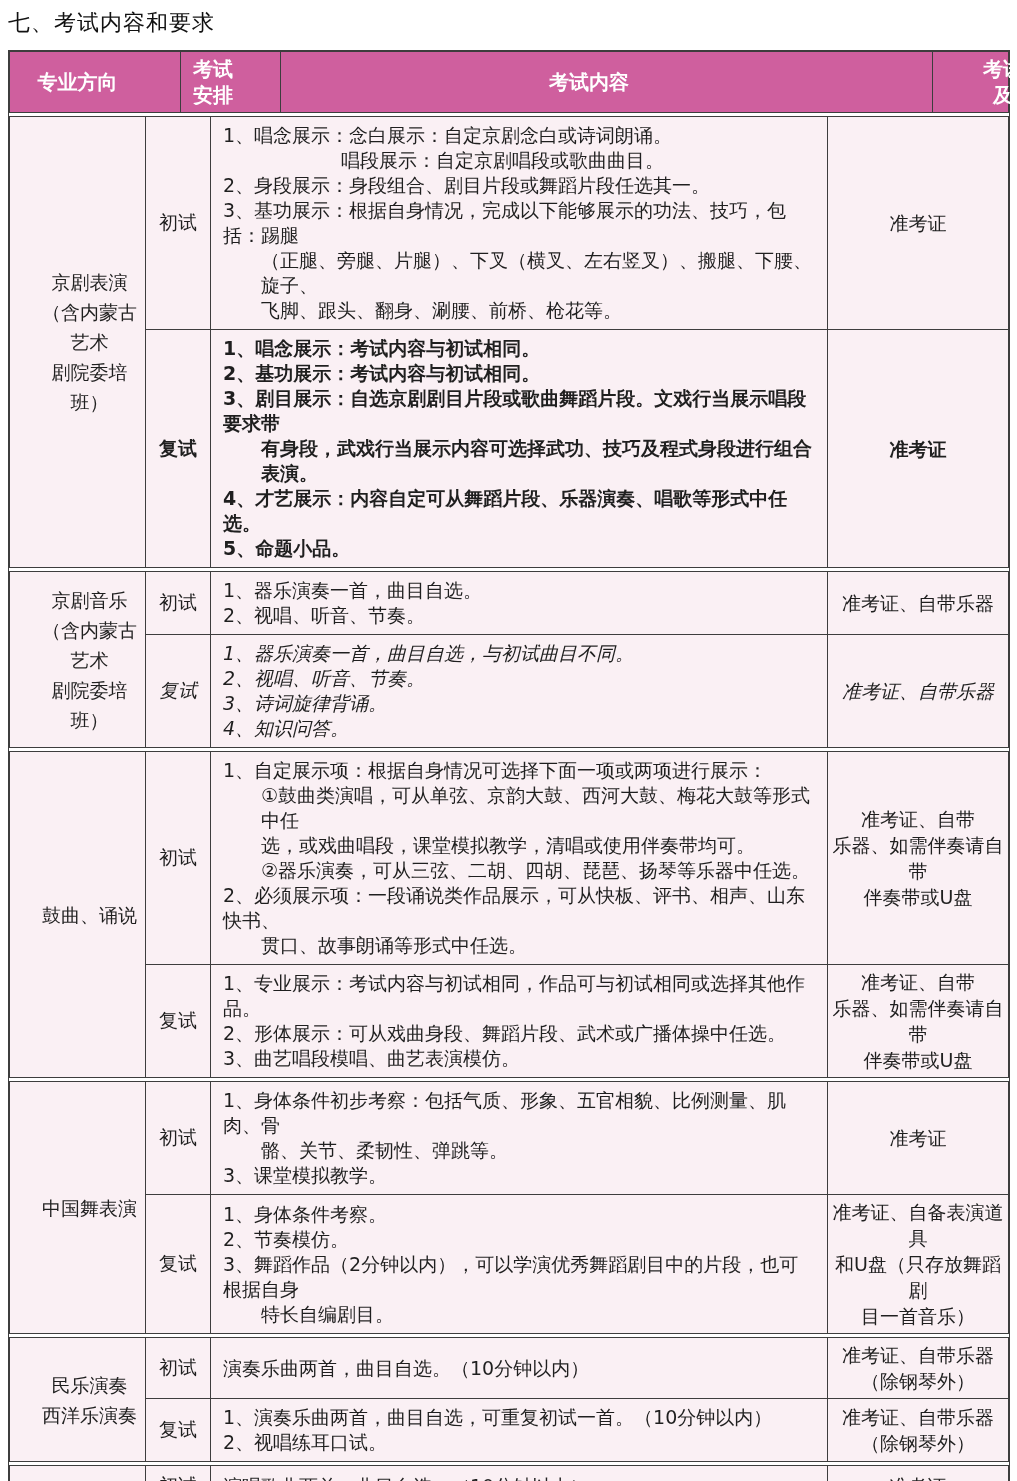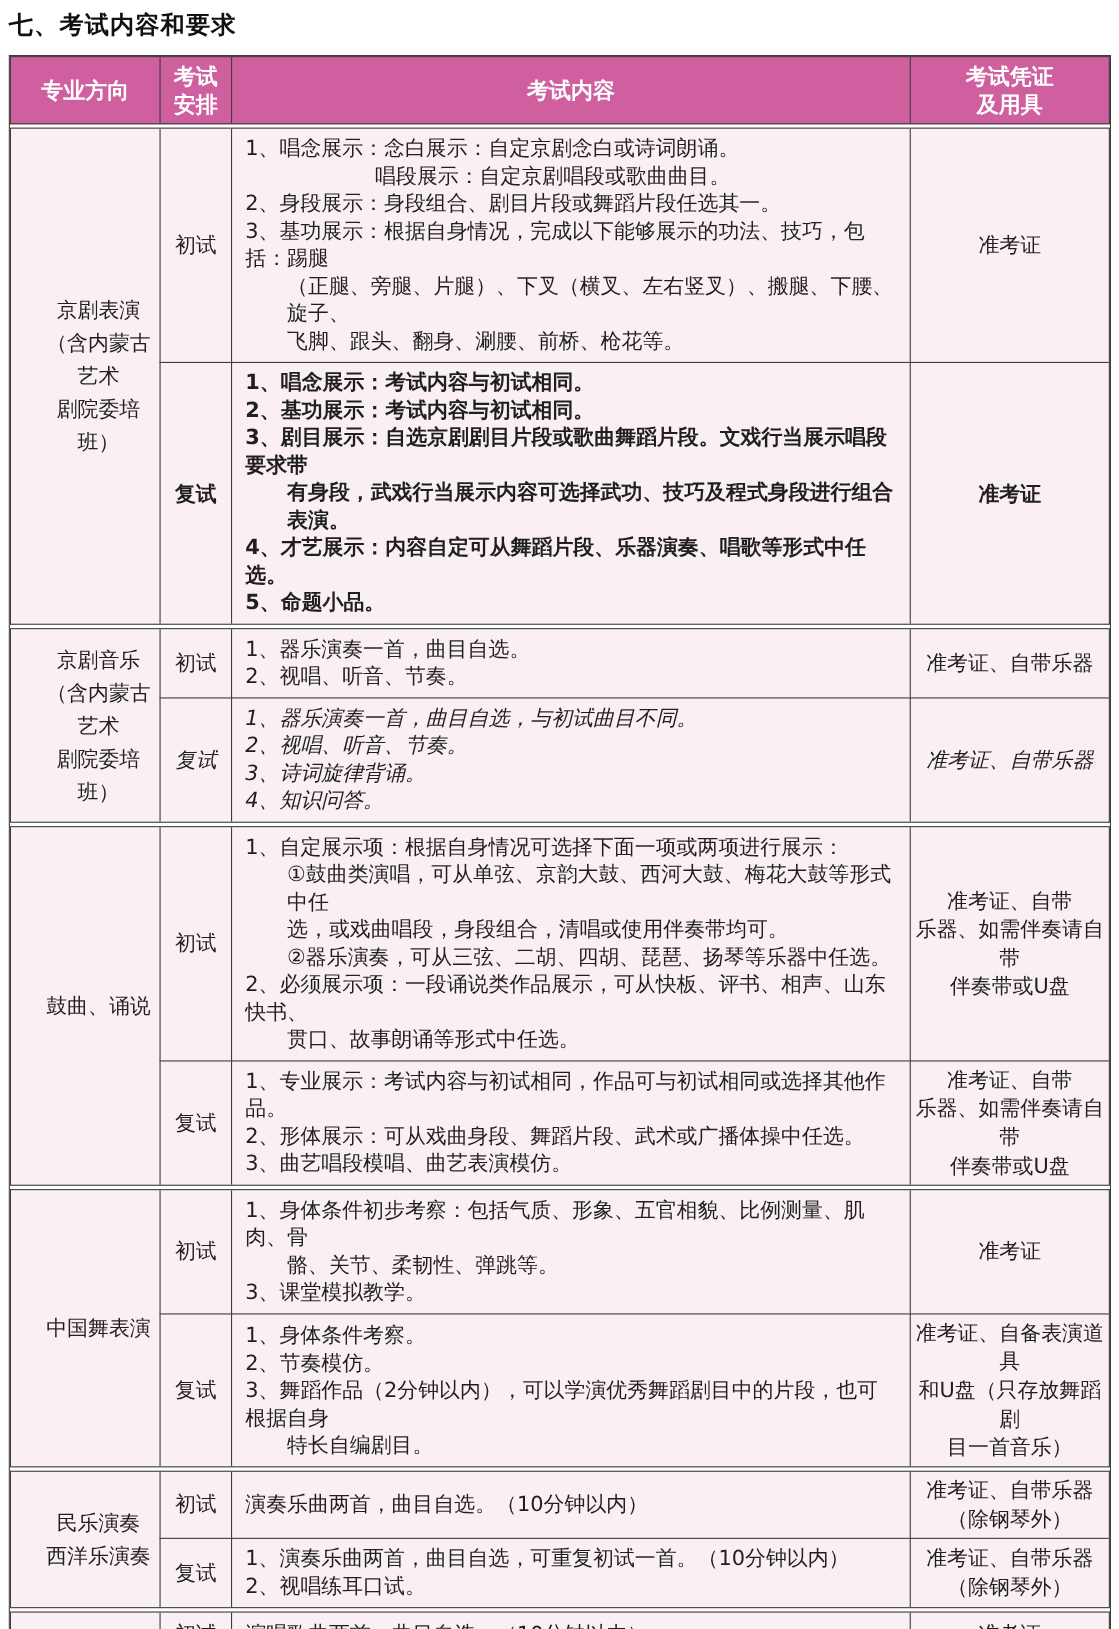--- a/index.html
+++ b/index.html
@@ -11,41 +11,42 @@
   *{box-sizing:border-box;margin:0;padding:0;}
   html,body{background:#FFFFFF;}
   body{
     width:1017px;
     font-family:"DejaVu Sans",sans-serif;
     color:var(--txt);
   }
   .page{padding:8px 8px 20px 8px;}
   .page-title{
     font-size:22px;
-    font-weight:bold;
+    font-weight:normal;
     color:#111;
     margin-bottom:12px;
     letter-spacing:1px;
   }
   .table-wrap{
     width:1002px;
     border:1px solid var(--bd);
     background:#FFFFFF;
   }
   .thead, .sec, .mrow{
     display:grid;
     background:var(--cell-bg);
     border:1px solid var(--bd);
   }
   .thead{margin:0;}
   .sec, .mrow{margin-top:3px;}
   .thead, .sec{grid-template-columns:135px 65px 617px 181px;}
   .thead{
     background:var(--hdr-bg);
     min-height:62px;
+    gap:35px;
   }
   .thead .hcell{
     display:flex;
     flex-direction:column;
     align-items:center;
     justify-content:center;
     color:#FFFFFF;
     font-size:20px;
     font-weight:bold;
     line-height:26px;
@@ -187,21 +188,21 @@
     </div>
 
     <div class="sec sec3">
       <div class="major-cell">
           <div class="ln ind0">鼓曲、诵说</div>
         </div>
       <div class="stage-cell bl r1">初试</div>
       <div class="content-cell bl r1">
           <div class="ln ind0">1、自定展示项：根据自身情况可选择下面一项或两项进行展示：</div>
           <div class="ln ind1">①鼓曲类演唱，可从单弦、京韵大鼓、西河大鼓、梅花大鼓等形式中任</div>
-          <div class="ln ind1">选，或戏曲唱段，身段组合，清唱或使用伴奏带均可。</div>
+          <div class="ln ind1">选，或戏曲唱段，课堂模拟教学，清唱或使用伴奏带均可。</div>
           <div class="ln ind1">②器乐演奏，可从三弦、二胡、四胡、琵琶、扬琴等乐器中任选。</div>
           <div class="ln ind0">2、必须展示项：一段诵说类作品展示，可从快板、评书、相声、山东快书、</div>
           <div class="ln ind1">贯口、故事朗诵等形式中任选。</div>
         </div>
       <div class="cred-cell bl r1">
           <div class="ln ind0">准考证、自带</div>
           <div class="ln ind0">乐器、如需伴奏请自带</div>
           <div class="ln ind0">伴奏带或U盘</div>
         </div>
       <div class="stage-cell bl bt r2">复试</div>

